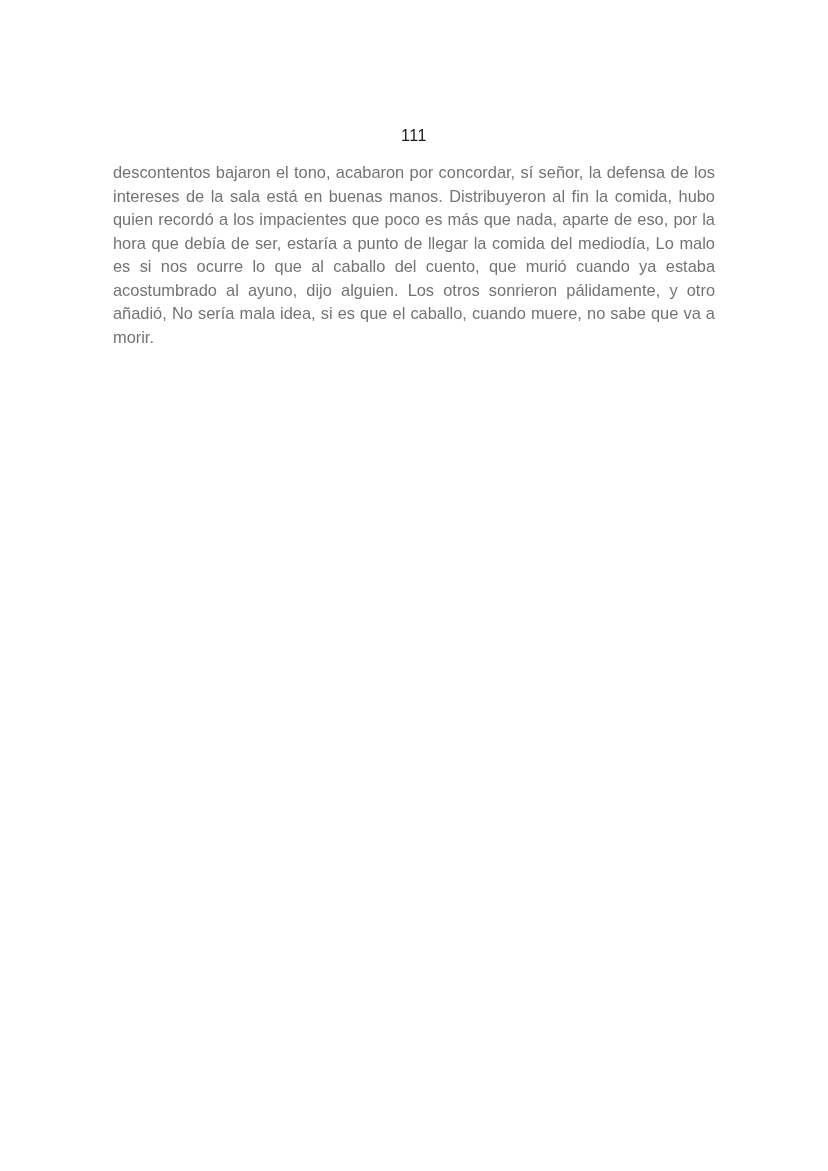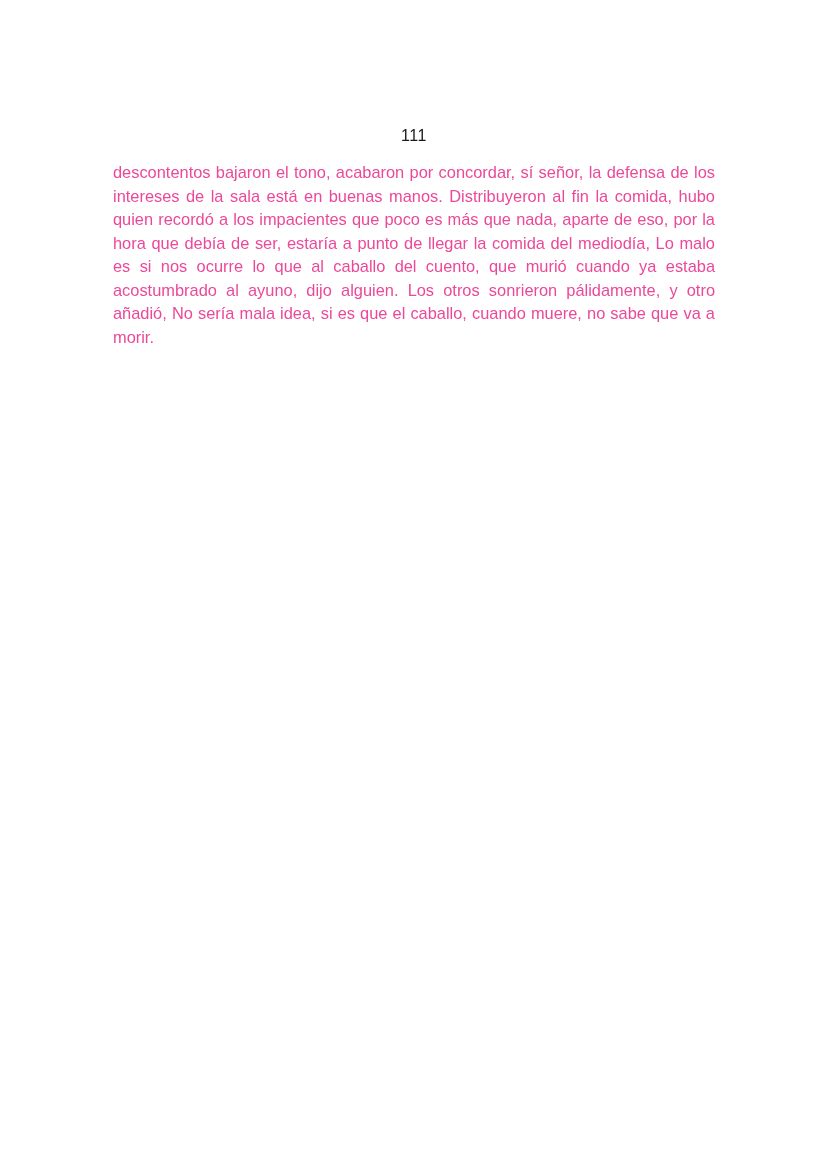--- a/index.html
+++ b/index.html
@@ -32,21 +32,21 @@
   }
   .body-text {
     position: absolute;
     top: 161px;
     left: 113px;
     width: 602px;
     font-size: 16.4px;
     line-height: 23.5px;
     text-align: justify;
     text-justify: inter-word;
-    color: #ec4899;
+    color: #737373;
     hyphens: none;
   }
   .body-text p {
     margin: 0;
   }
 </style>
 </head>
 <body>
 
 <div class="page">

